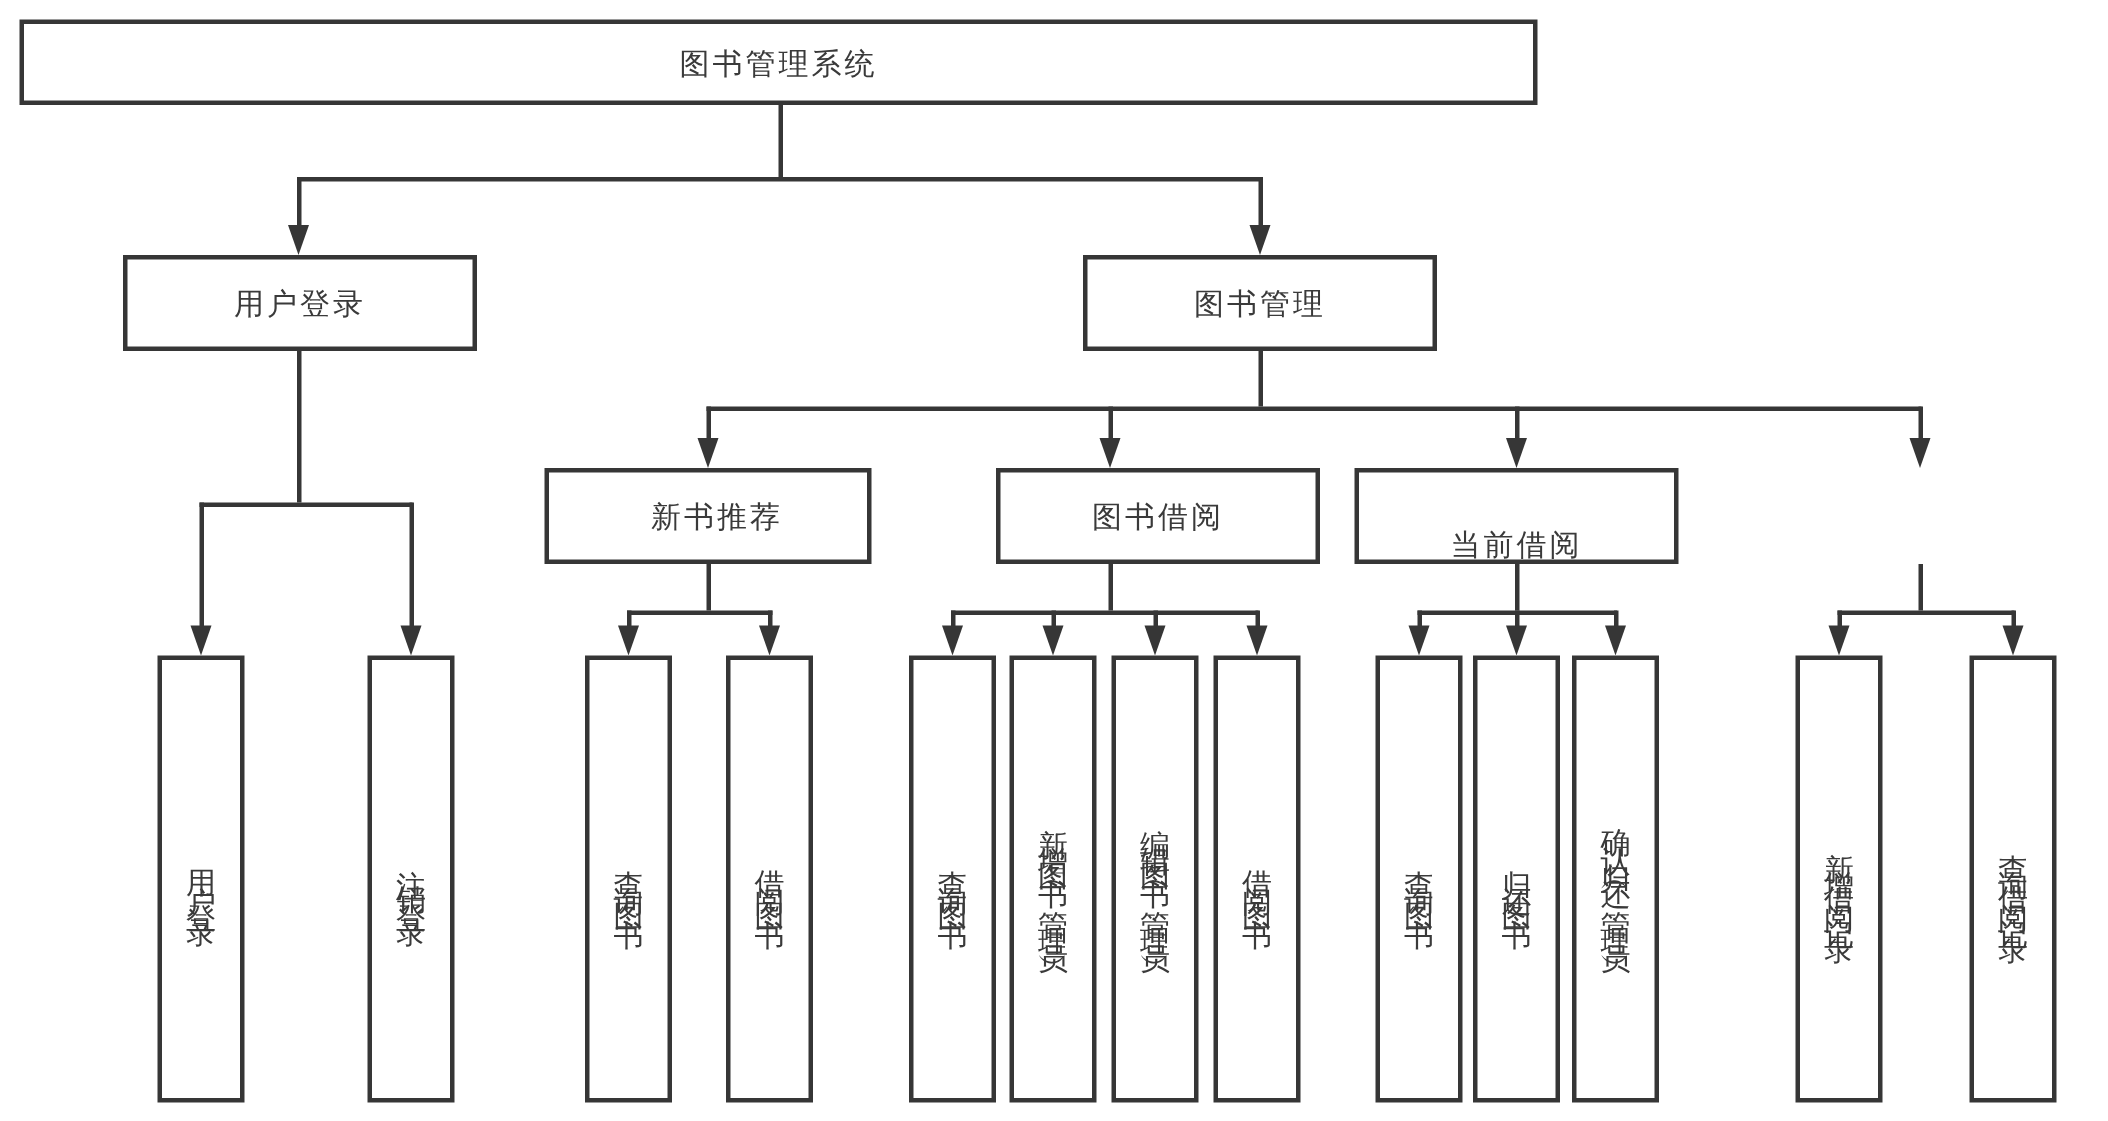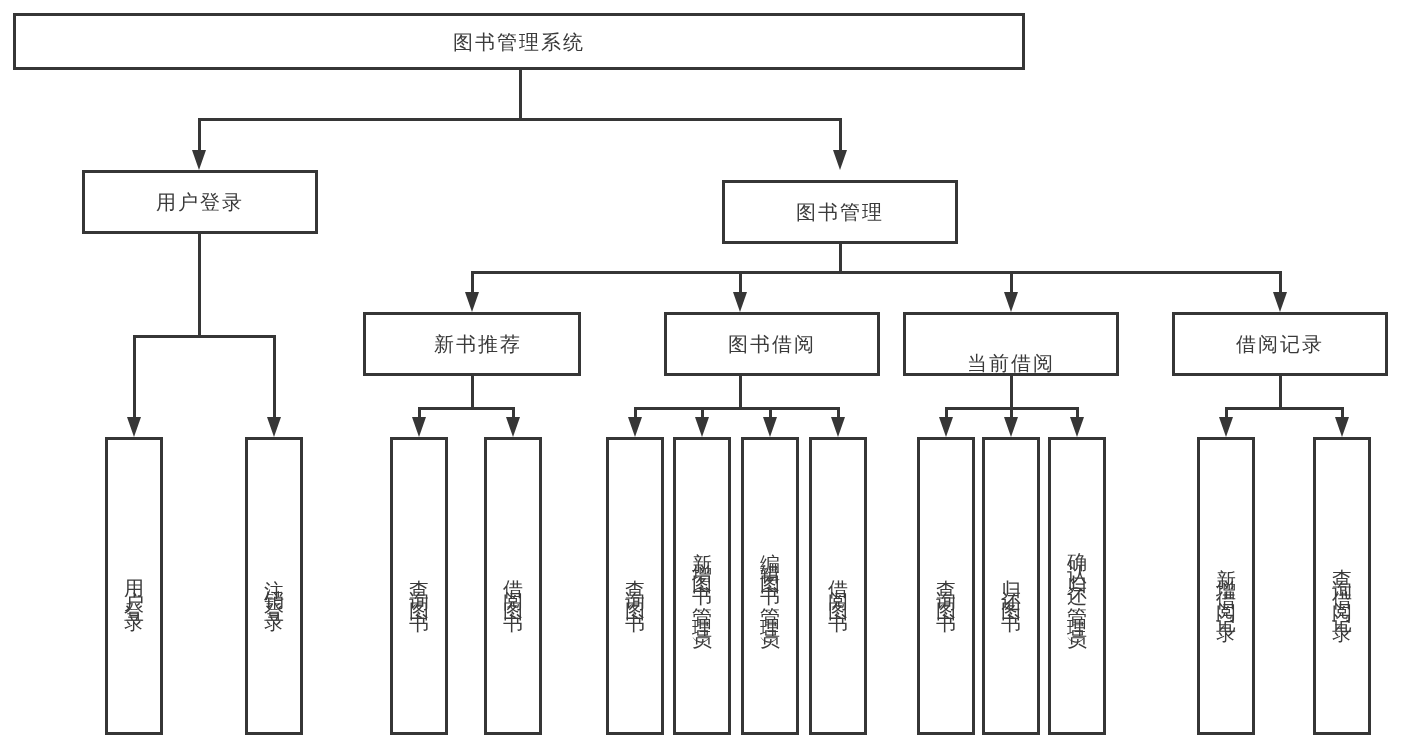--- a/index.html
+++ b/index.html
@@ -38,35 +38,32 @@
 
 <div id="stage">
 
   <div class="box" style="left:13px;top:13px;width:1012px;height:57px;">
     <span class="hlabel">图书管理系统</span>
   </div>
 
   <div class="box" style="left:82px;top:170px;width:236px;height:64px;">
     <span class="hlabel">用户登录</span>
   </div>
-  <div class="box" style="left:722px;top:170px;width:236px;height:64px;margin-top:10px;">
+  <div class="box" style="left:722px;top:170px;width:236px;height:64px;">
     <span class="hlabel">图书管理</span>
   </div>
 
   <div class="box" style="left:363px;top:312px;width:218px;height:64px;padding-left:12px;">
     <span class="hlabel">新书推荐</span>
   </div>
   <div class="box" style="left:632px;top:312px;width:216px;height:64px;margin-left:32px;">
     <span class="hlabel">图书借阅</span>
   </div>
   <div class="box" style="left:903px;top:312px;width:216px;height:64px;align-items:flex-end;">
     <span class="hlabel">当前借阅</span>
-  </div>
-  <div class="box" style="left:1172px;top:312px;width:216px;height:64px;">
-    <span class="hlabel">借阅记录</span>
   </div>
 
   <div class="box" style="left:105px;top:437px;width:58px;height:298px;">
     <span class="vlabel">用户登录</span>
   </div>
   <div class="box" style="left:245px;top:437px;width:58px;height:298px;">
     <span class="vlabel">注销登录</span>
   </div>
   <div class="box" style="left:390px;top:437px;width:58px;height:298px;">
     <span class="vlabel">查询图书</span>

